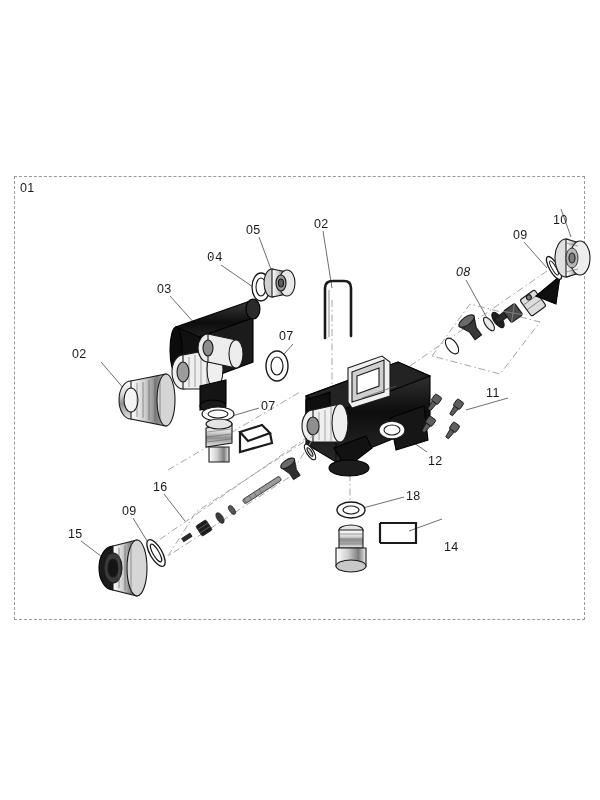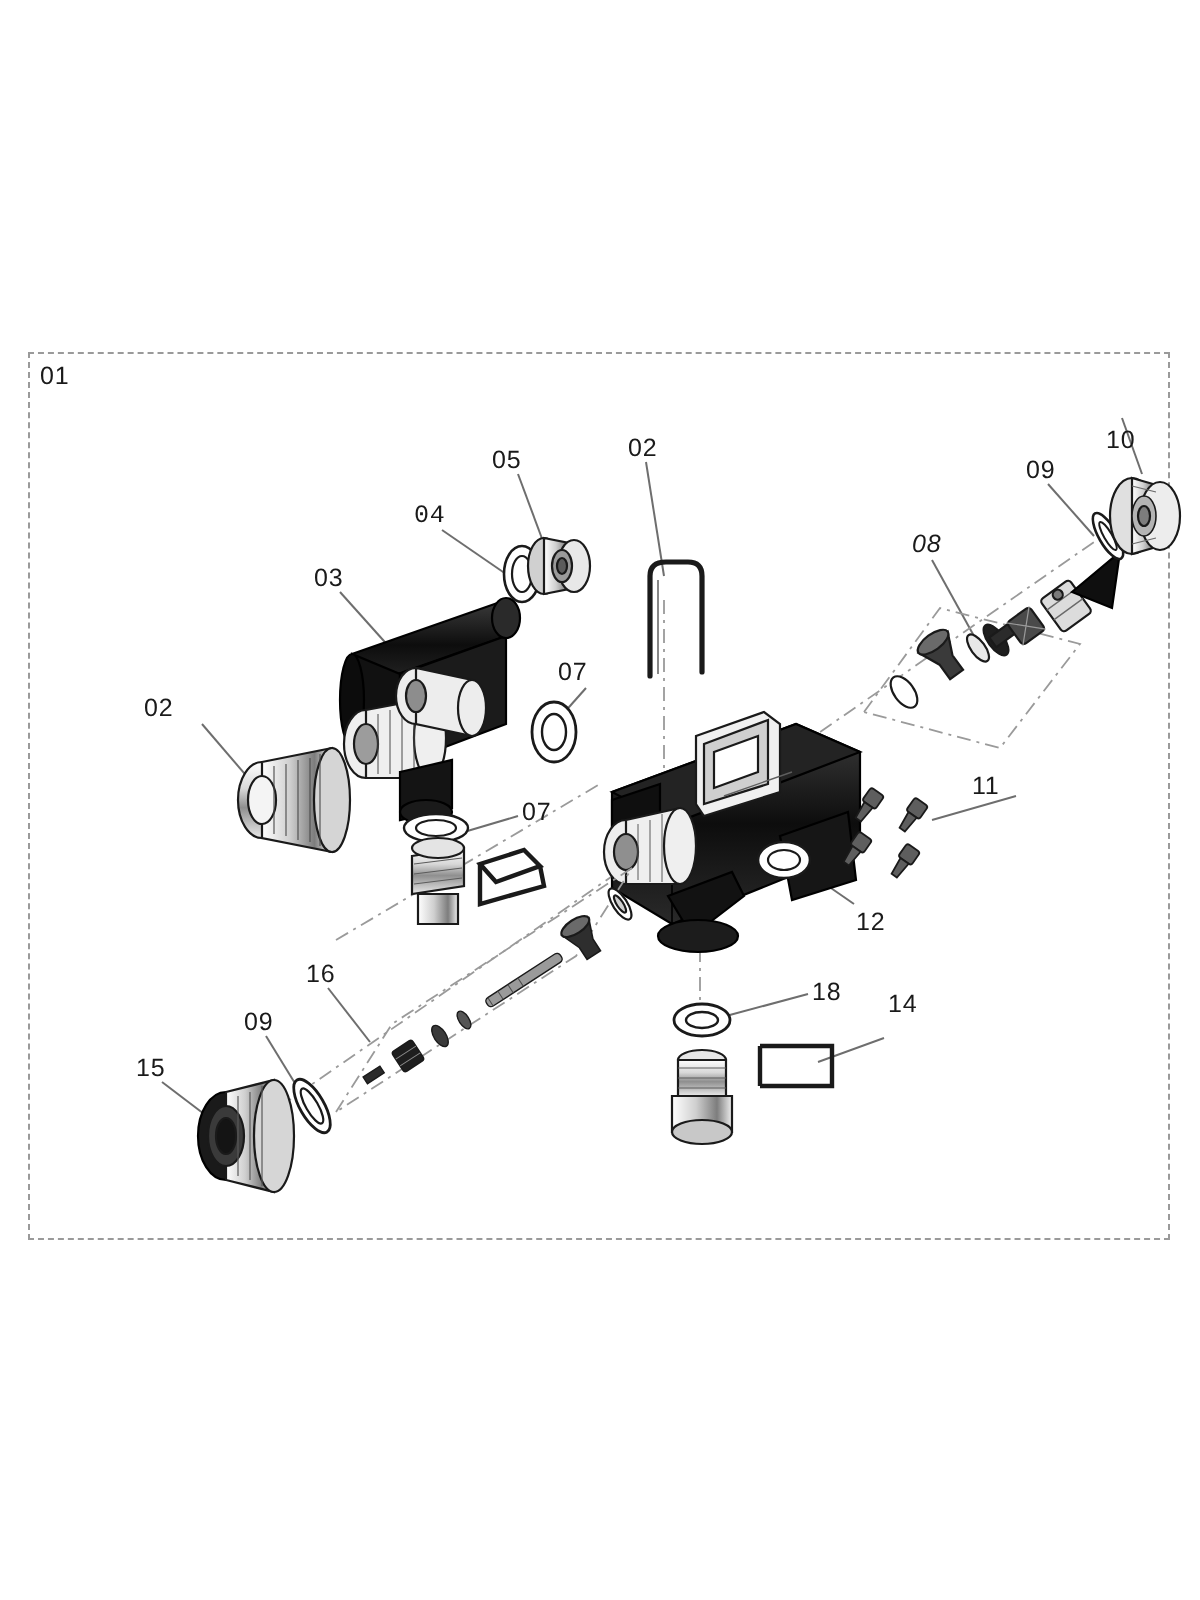--- a/index.html
+++ b/index.html
@@ -330,17 +330,17 @@
   <div class="lbl" style="left:314px;top:218px;">02</div>
   <div class="lbl" style="left:279px;top:330px;">07</div>
   <div class="lbl" style="left:261px;top:400px;">07</div>
   <div class="lbl" style="left:456px;top:266px;font-style:italic;">08</div>
   <div class="lbl" style="left:513px;top:229px;">09</div>
   <div class="lbl" style="left:122px;top:505px;">09</div>
   <div class="lbl" style="left:553px;top:196px;margin-top:18px;">10</div>
   <div class="lbl" style="left:486px;top:387px;">11</div>
   <div class="lbl" style="left:428px;top:455px;">12</div>
   <div class="lbl" style="left:406px;top:490px;">18</div>
-  <div class="lbl" style="left:444px;top:496px;">14</div>
+  <div class="lbl" style="left:444px;top:541px;">14</div>
   <div class="lbl" style="left:68px;top:528px;">15</div>
   <div class="lbl" style="left:153px;top:481px;">16</div>
 
 </div>
 
 </body></html>

